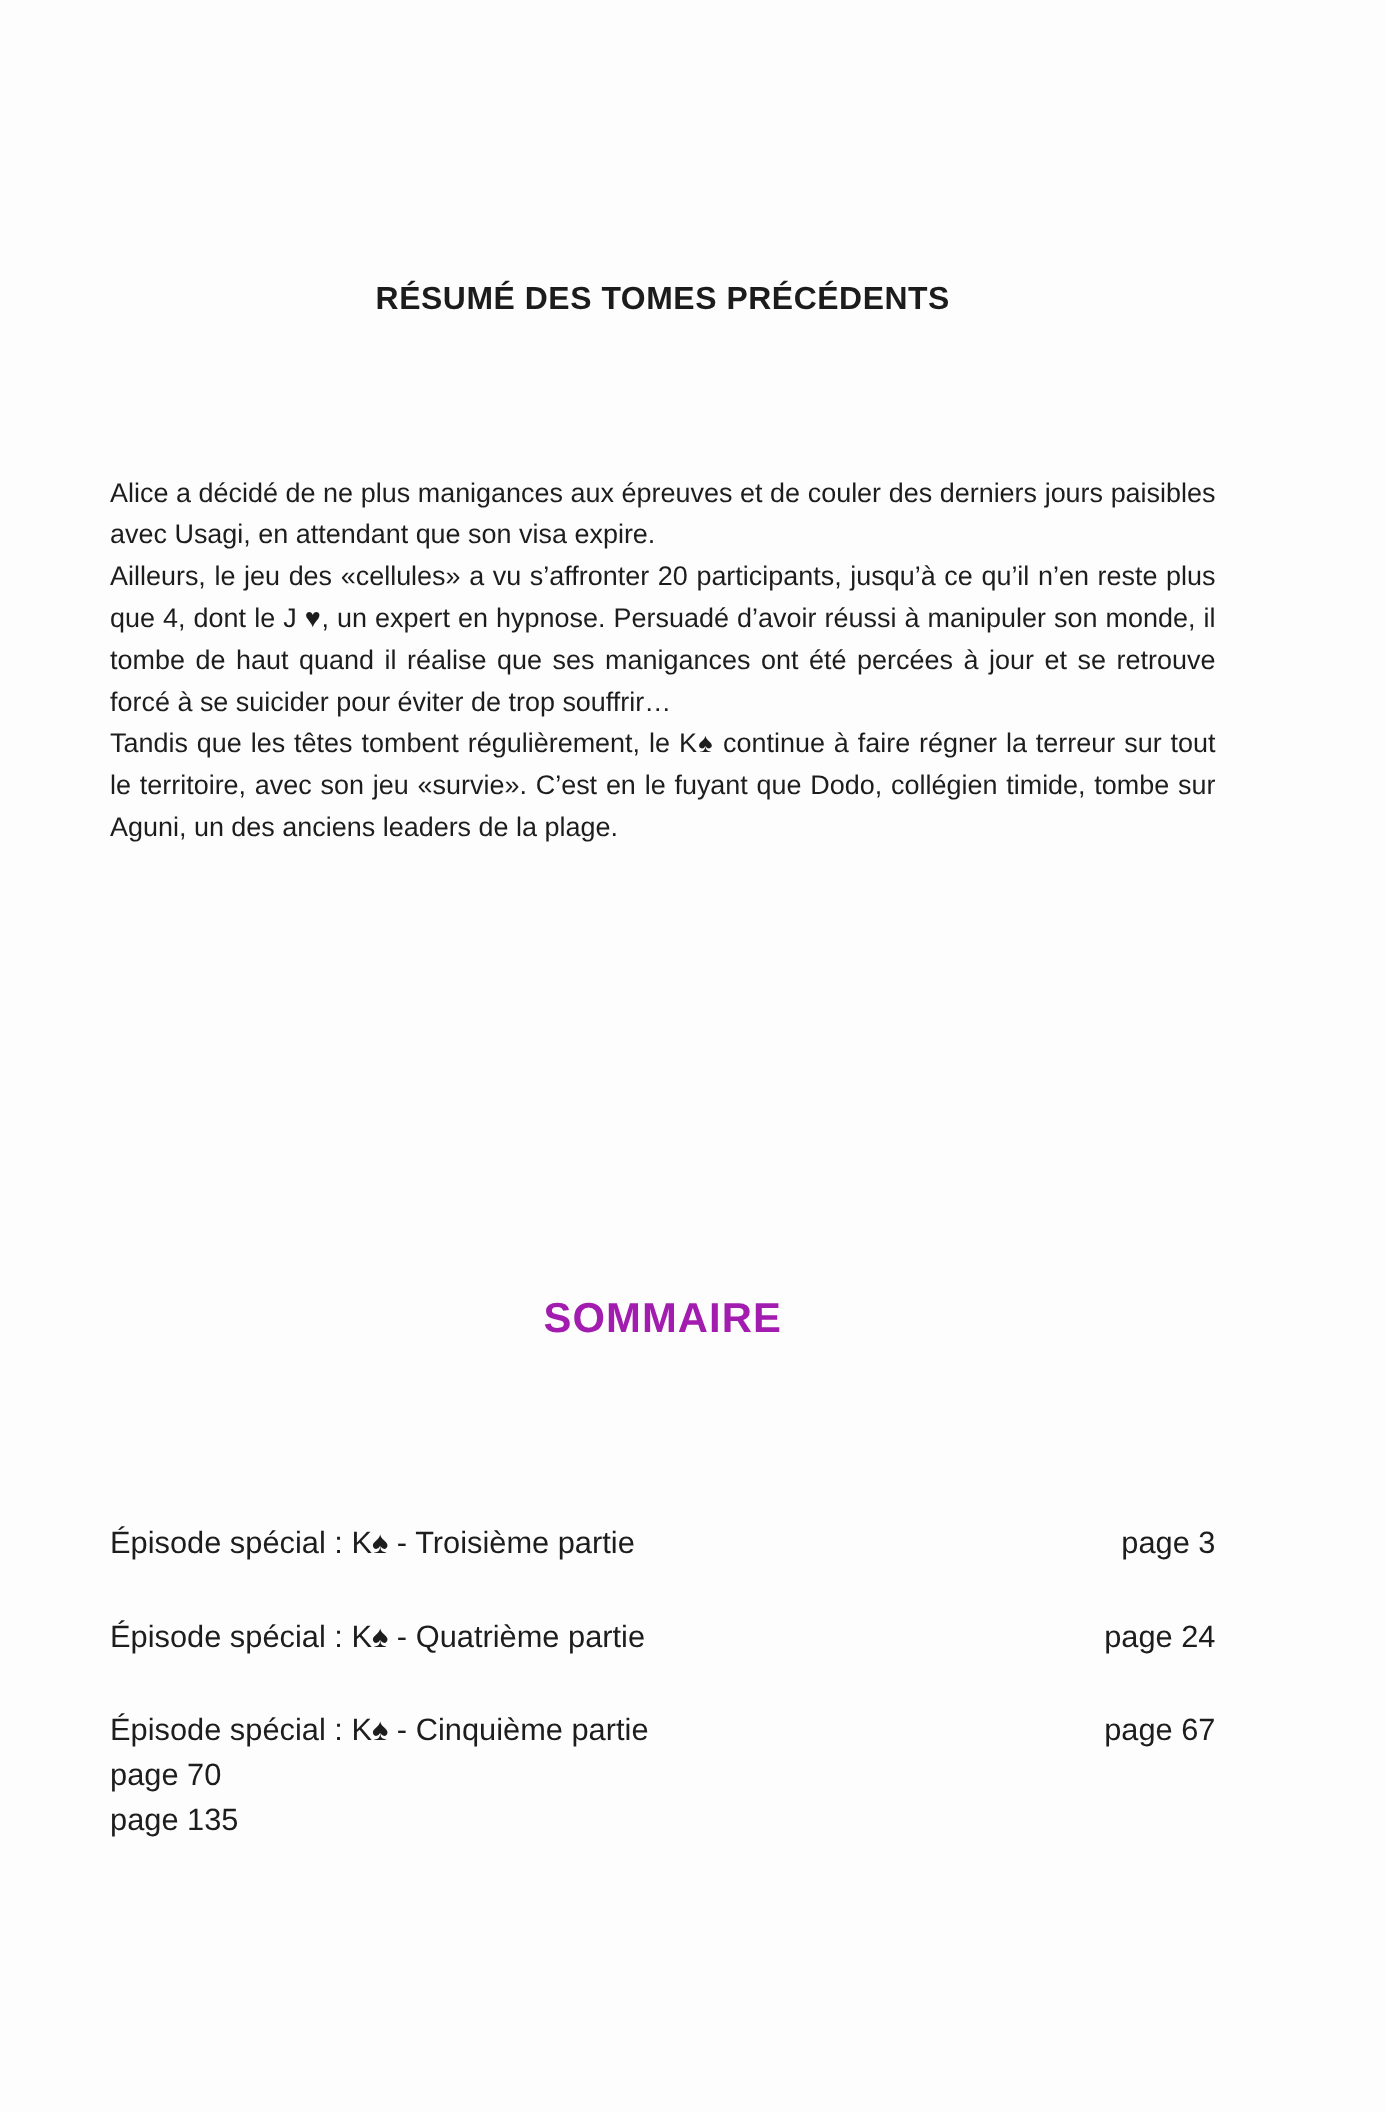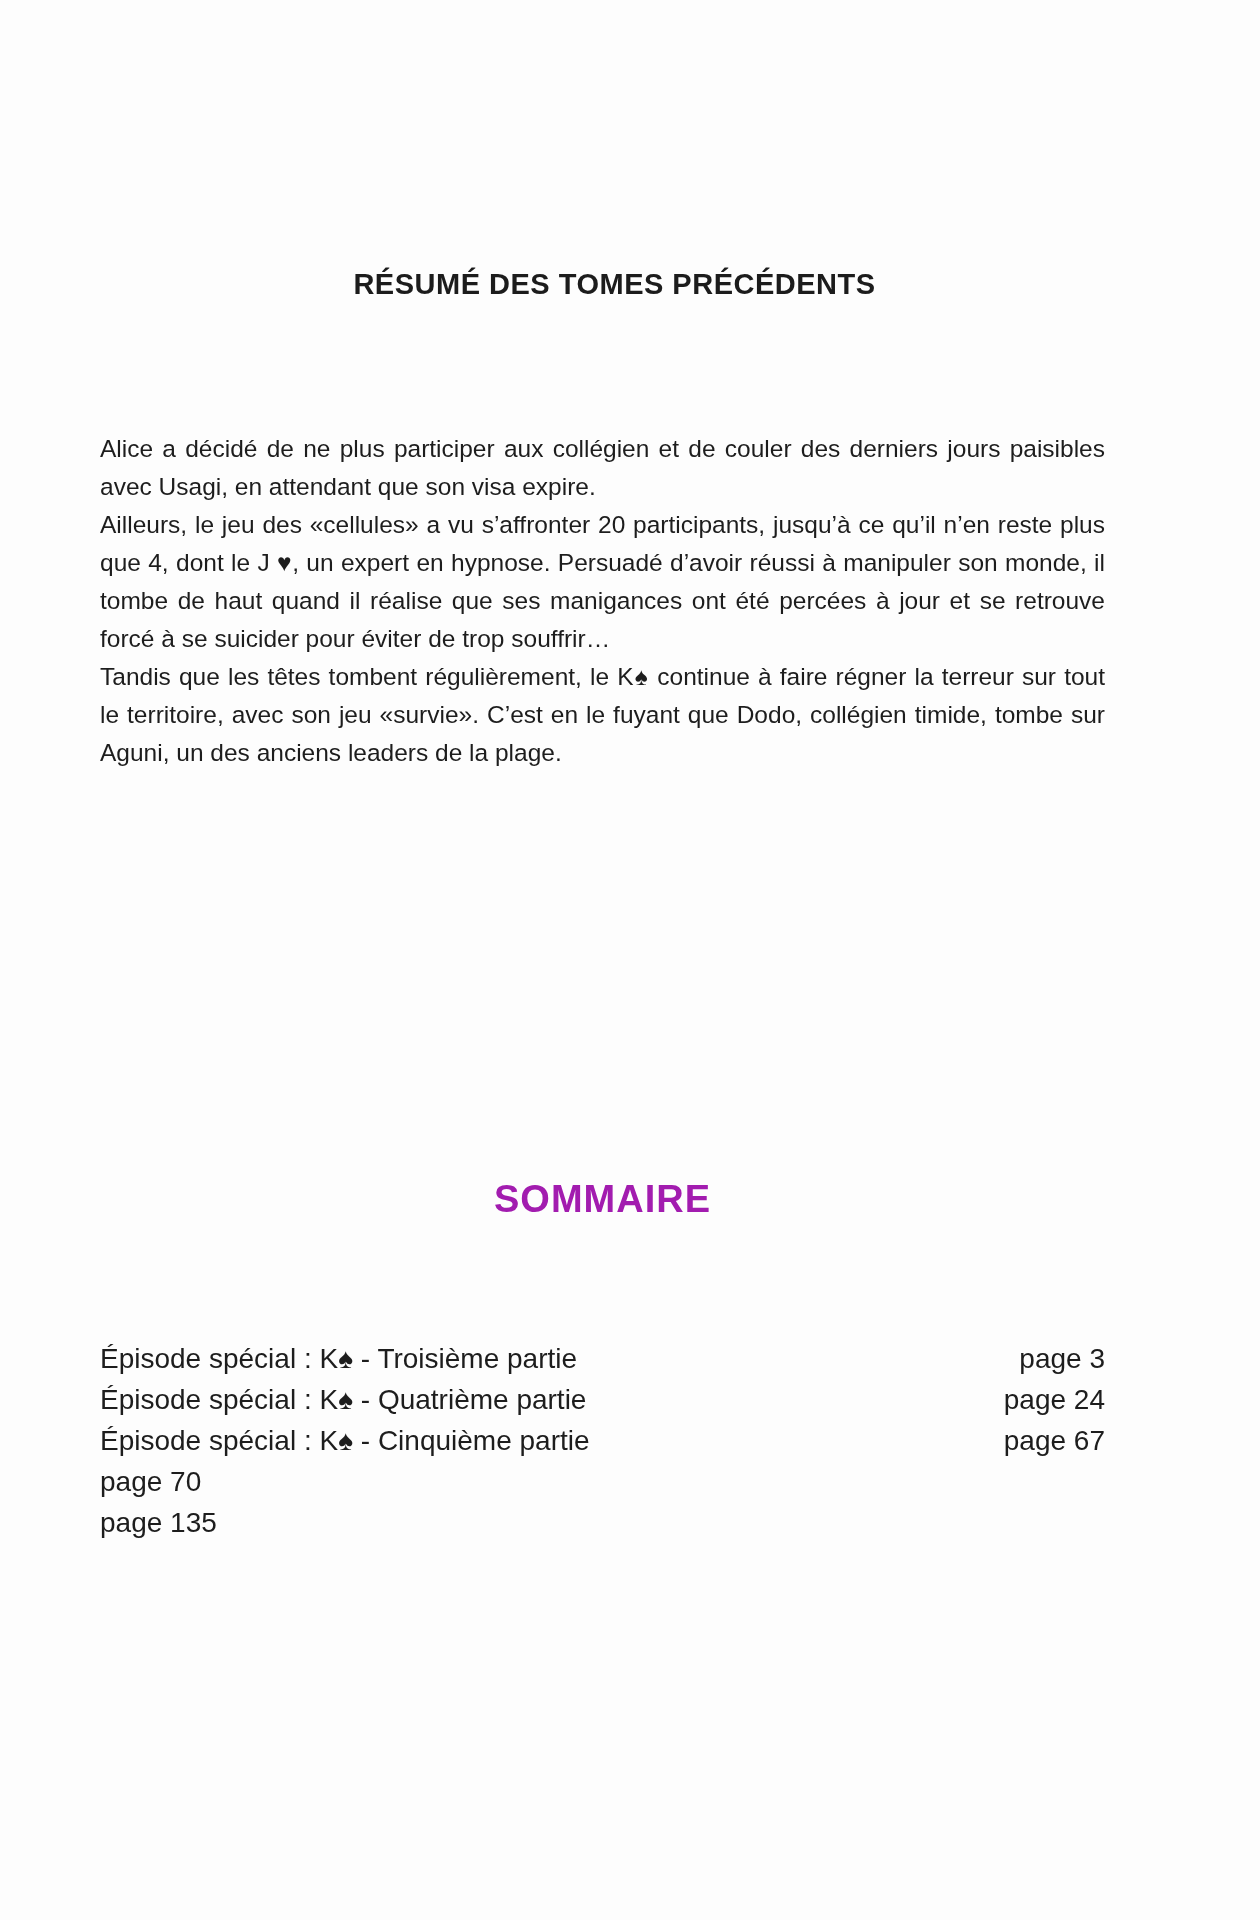--- a/index.html
+++ b/index.html
@@ -14,21 +14,21 @@
     background: #fdfdfd;
     color: #1d1d1d;
     font-family: "Liberation Sans", "DejaVu Sans", sans-serif;
     overflow: hidden;
   }
   .resume-title {
     position: absolute;
     top: 256px;
     left: 100px;
     width: 1005px;
-    margin: 12px;
+    margin: 0;
     text-align: center;
     font-size: 29px;
     font-weight: bold;
     letter-spacing: 0.5px;
     color: #1c1c1c;
   }
   .resume-body {
     position: absolute;
     top: 430px;
     left: 100px;
@@ -62,34 +62,35 @@
     line-height: 41px;
     color: #1d1d1d;
   }
   .toc-row {
     display: flex;
     justify-content: space-between;
     align-items: baseline;
   }
   .toc-label {
     white-space: nowrap;
+    margin-top: 44px;
   }
   .toc-page {
     white-space: nowrap;
   }
 </style>
 </head>
 <body>
 
 <div class="page">
 
   <h1 class="resume-title">RÉSUMÉ DES TOMES PRÉCÉDENTS</h1>
 
   <div class="resume-body">
-    <p>Alice a décidé de ne plus participer aux collégien et de couler des derniers jours paisibles avec Usagi, en attendant que son visa expire.</p>
+    <p>Alice a décidé de ne plus manigances aux épreuves et de couler des derniers jours paisibles avec Usagi, en attendant que son visa expire.</p>
     <p>Ailleurs, le jeu des «cellules» a vu s’affronter 20 participants, jusqu’à ce qu’il n’en reste plus que 4, dont le J ♥, un expert en hypnose. Persuadé d’avoir réussi à manipuler son monde, il tombe de haut quand il réalise que ses manigances ont été percées à jour et se retrouve forcé à se suicider pour éviter de trop souffrir…</p>
     <p>Tandis que les têtes tombent régulièrement, le K♠ continue à faire régner la terreur sur tout le territoire, avec son jeu «survie». C’est en le fuyant que Dodo, collégien timide, tombe sur Aguni, un des anciens leaders de la plage.</p>
   </div>
 
   <h2 class="sommaire-title">SOMMAIRE</h2>
 
   <div class="toc">
     <div class="toc-row">
       <span class="toc-label">Épisode spécial : K♠ - Troisième partie</span>
       <span class="toc-page">page 3</span>

